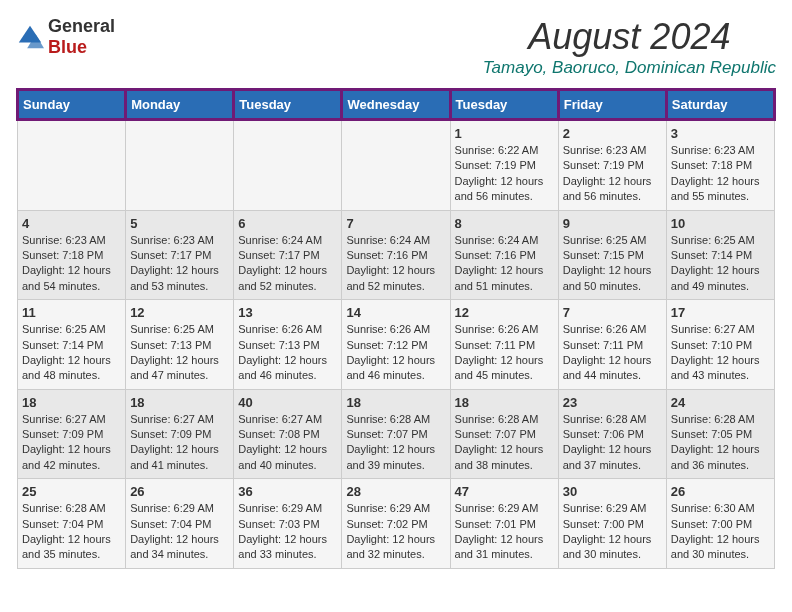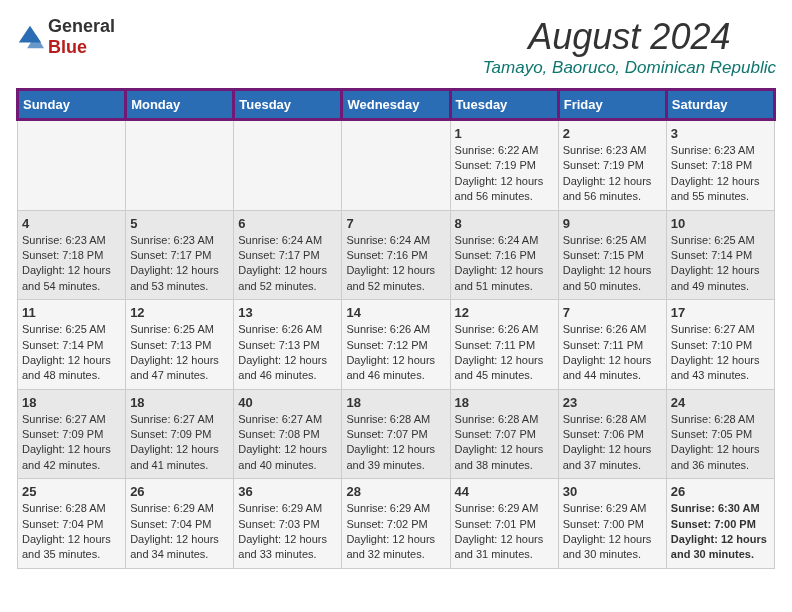--- a/index.html
+++ b/index.html
@@ -299,32 +299,32 @@
 Sunset: 7:03 PM
 Daylight: 12 hours and 33 minutes.</div>
         </td>
         <td>
           <span class="day-number">28</span>
           <div class="day-info" style="white-space: pre-line;">Sunrise: 6:29 AM
 Sunset: 7:02 PM
 Daylight: 12 hours and 32 minutes.</div>
         </td>
         <td>
-          <span class="day-number">44</span>
+          <span class="day-number">47</span>
           <div class="day-info" style="white-space: pre-line;">Sunrise: 6:29 AM
 Sunset: 7:01 PM
 Daylight: 12 hours and 31 minutes.</div>
         </td>
         <td>
           <span class="day-number">30</span>
           <div class="day-info" style="white-space: pre-line;">Sunrise: 6:29 AM
 Sunset: 7:00 PM
 Daylight: 12 hours and 30 minutes.</div>
         </td>
         <td>
           <span class="day-number">26</span>
-          <div class="day-info" style="white-space: pre-line; font-weight: bold;">Sunrise: 6:30 AM
+          <div class="day-info" style="white-space: pre-line;">Sunrise: 6:30 AM
 Sunset: 7:00 PM
 Daylight: 12 hours and 30 minutes.</div>
         </td>
       </tr>
     </tbody>
 </table>
 
 </body></html>

